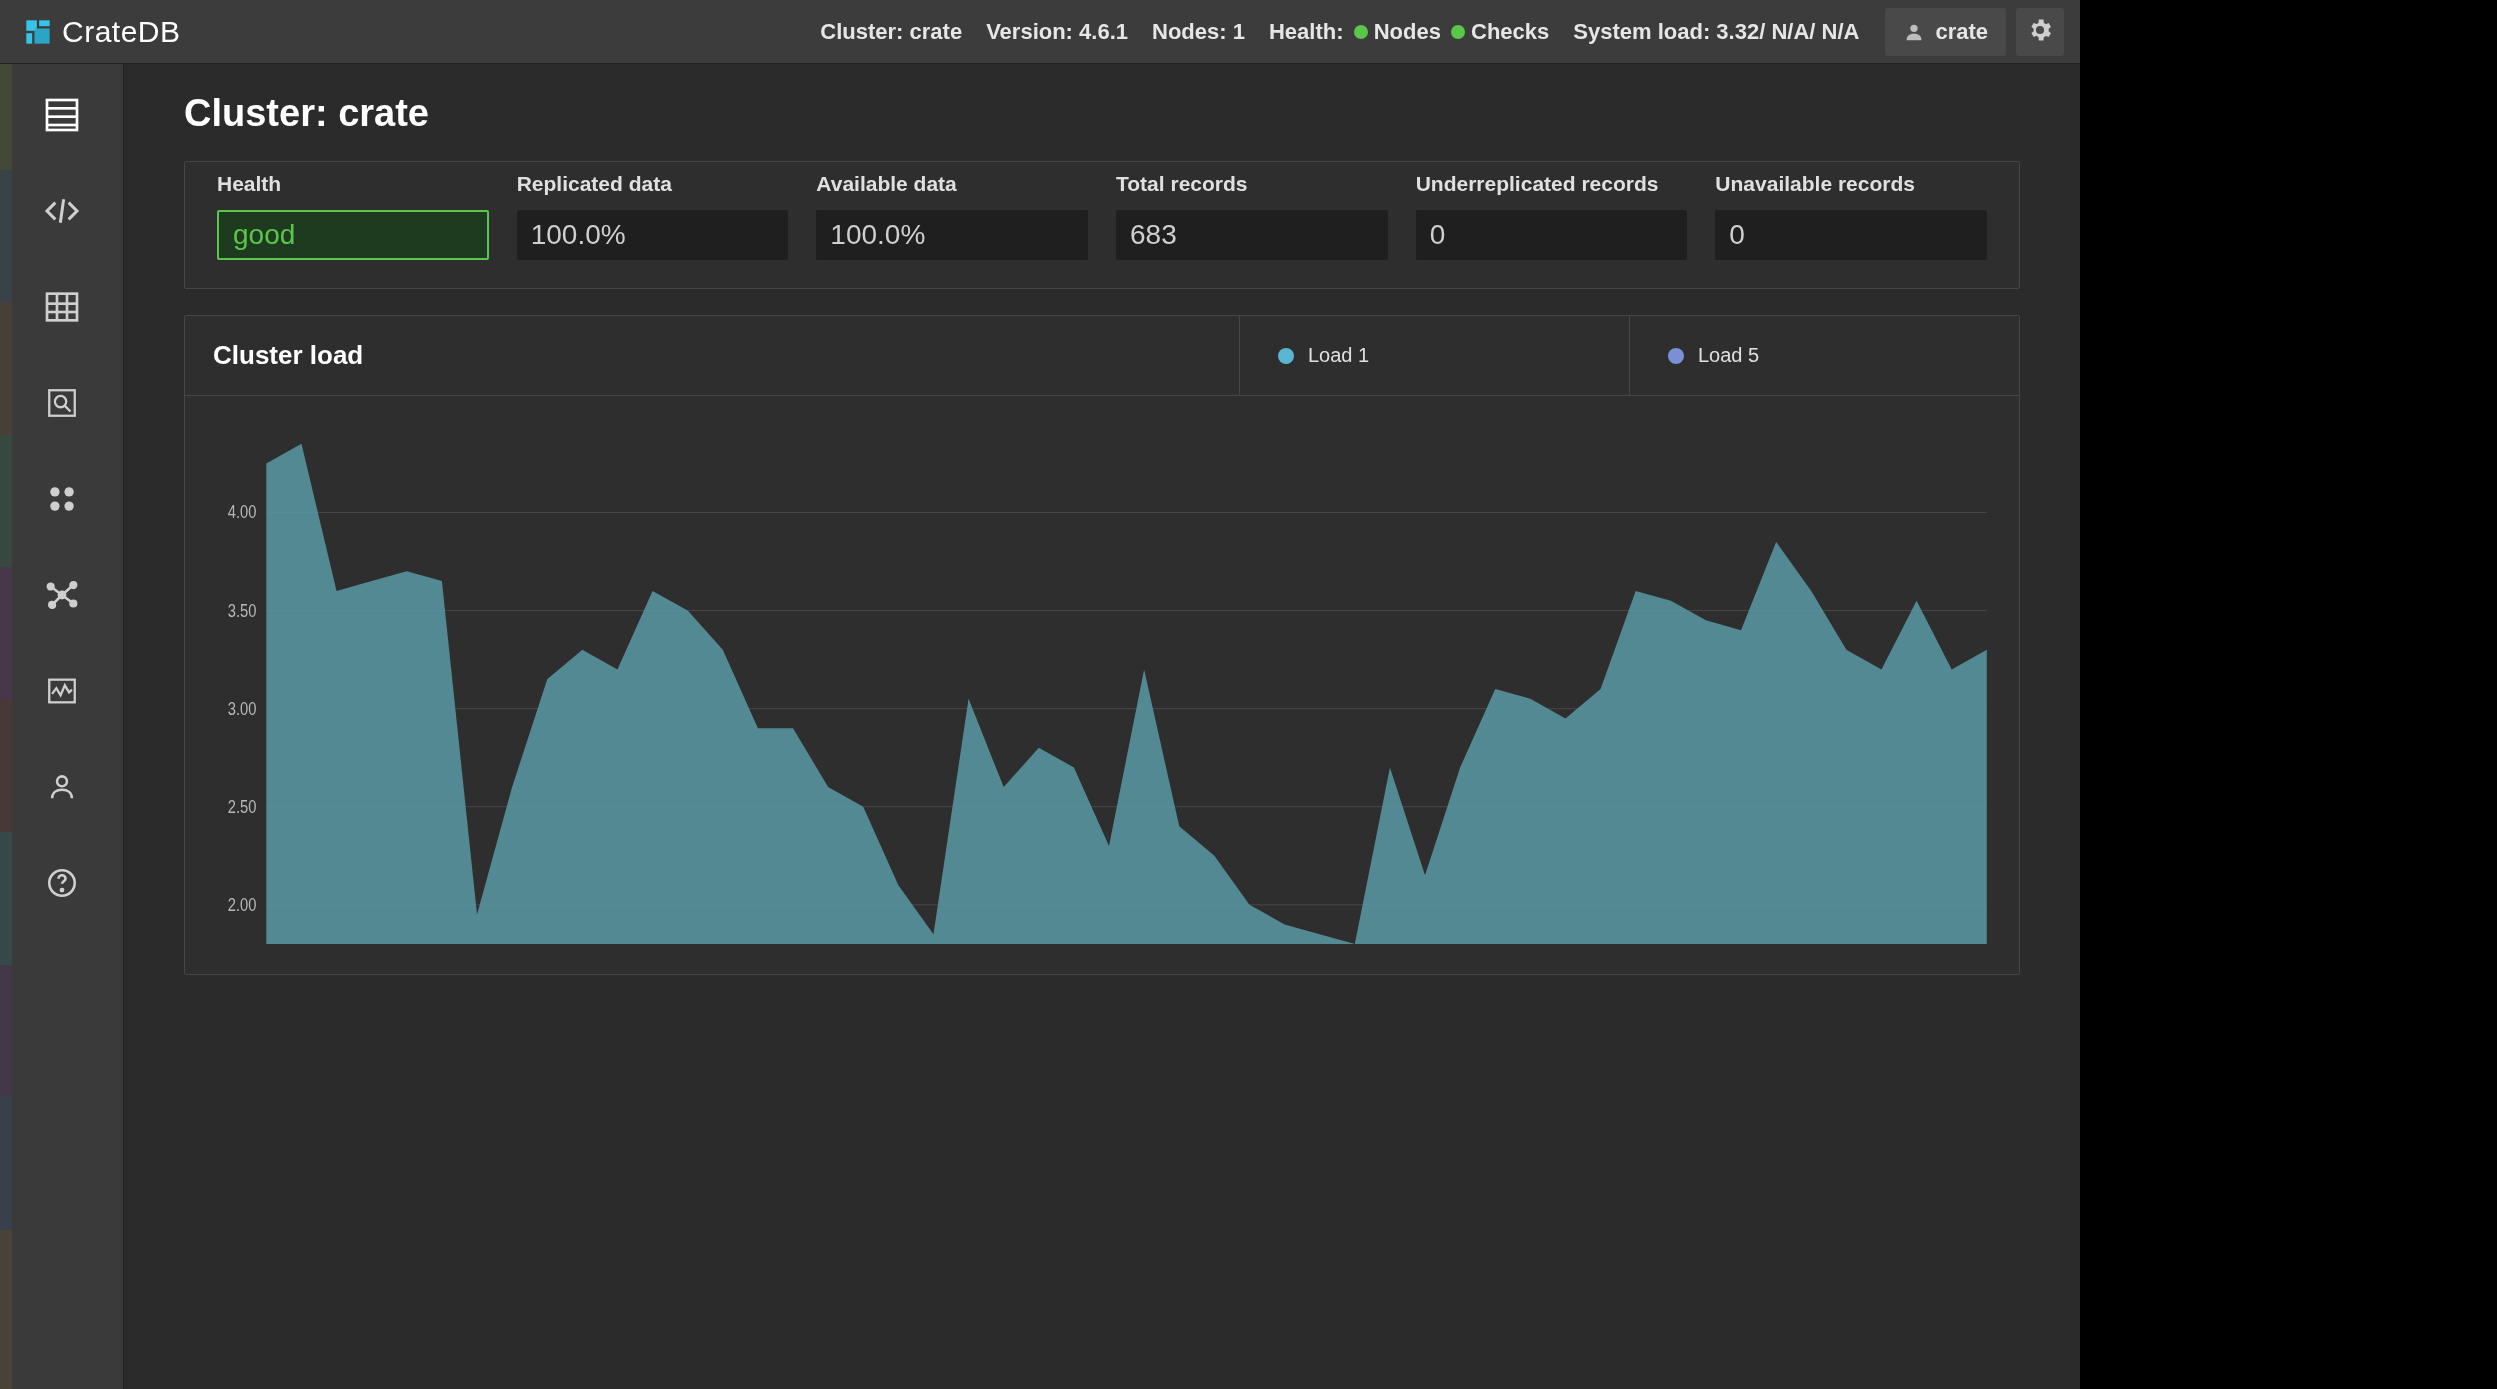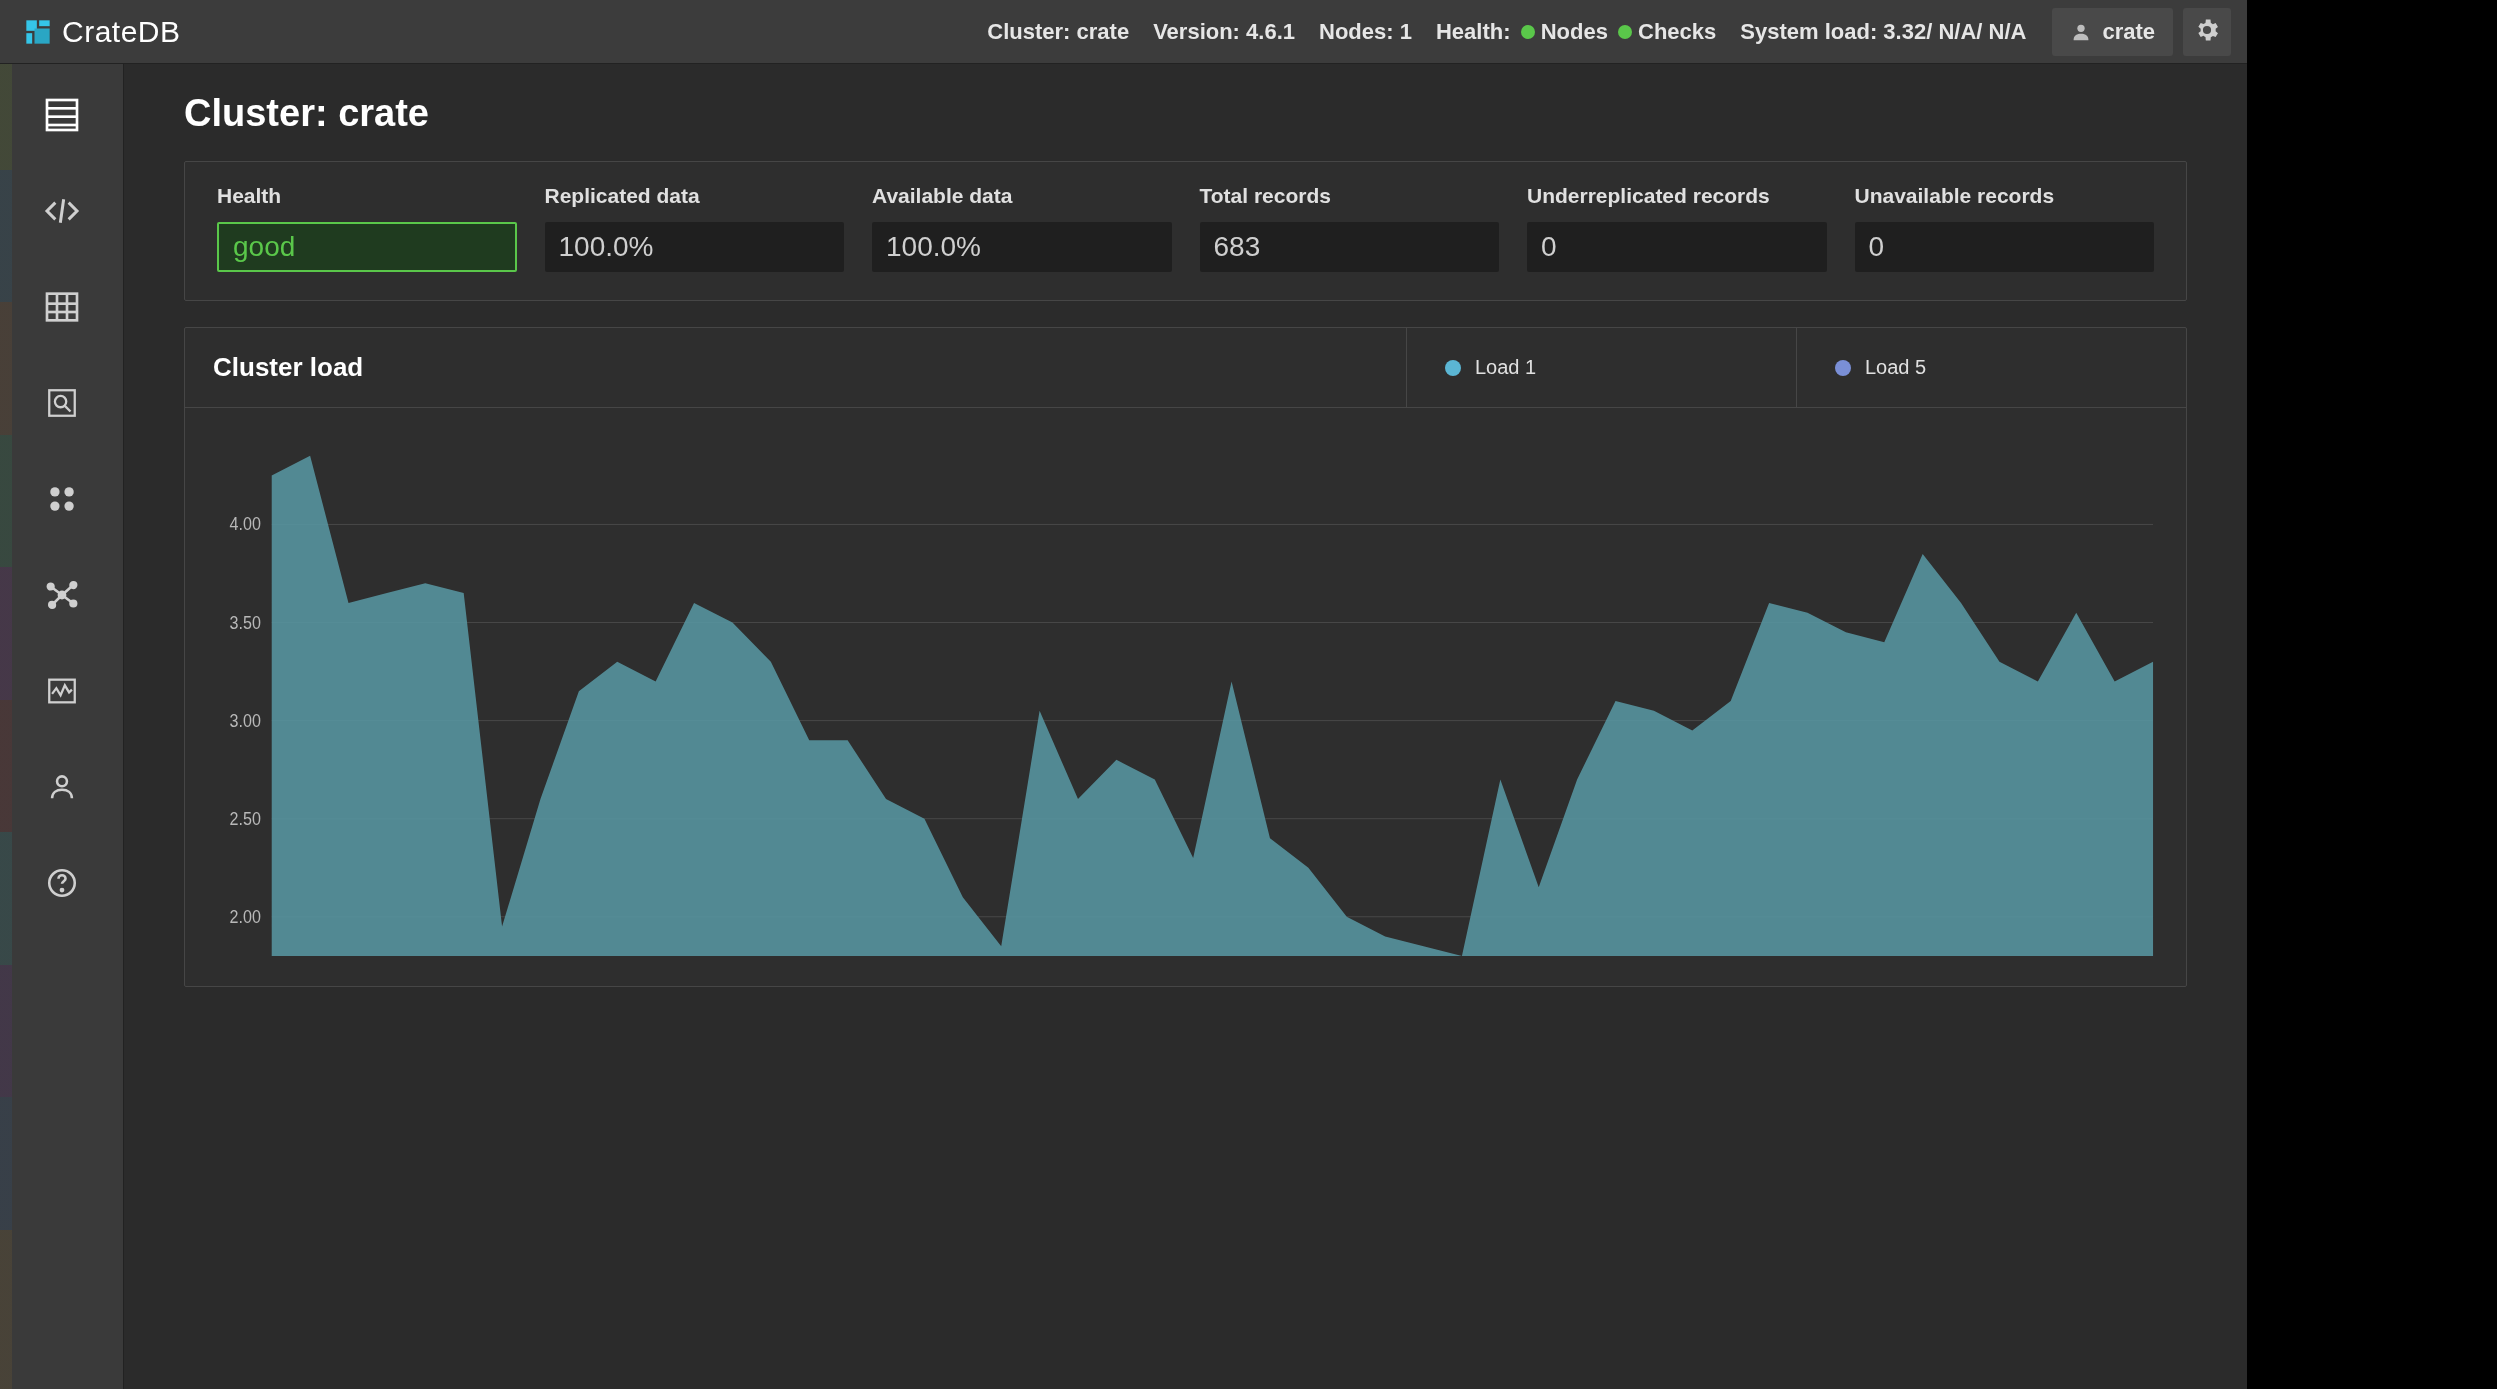--- a/index.html
+++ b/index.html
@@ -5,21 +5,21 @@
   * { box-sizing: border-box; margin: 0; padding: 0; }
   html, body { width: 100%; height: 100%; }
   body {
     background: #000;
     font-family: -apple-system, "Helvetica Neue", Arial, sans-serif;
     color: #d0d0d0;
     font-size: 14px;
     overflow: hidden;
   }
   .app {
-    width: 2247px;
+    width: 2080px;
     height: 1389px;
     position: relative;
     background: #2b2b2b;
     display: flex;
     flex-direction: column;
   }
 
   
   .topbar {
     height: 64px;
@@ -81,21 +81,21 @@
   .sidebar .nav-item.sm svg { width:34px; height:34px; }
 
   .content {
     flex:1; background:#2b2b2b; padding:28px 60px 40px 60px; overflow:auto;
   }
 
   h1.page-title { color:#fff; font-size:38px; font-weight:700; margin-bottom:26px; }
 
   .panel {
     border:1px solid #464646; border-radius:2px; background:#2e2e2e;
-    padding:22px 32px 28px 32px; margin-bottom:26px;
+    padding:10px 32px 28px 32px; margin-bottom:26px;
   }
 
   .metrics-row { display:flex; gap:28px; }
   .metric { flex:1; display:flex; flex-direction:column; gap:14px; min-width:0; }
   .metric-label { color:#e0e0e0; font-size:21px; font-weight:700; }
   .metric-box {
     background:#1f1f1f; height:50px; display:flex; align-items:center;
     padding:0 14px; font-size:28px; color:#cfcfcf; border-radius:2px;text-align:center;
   }
   .metric-box.good {

